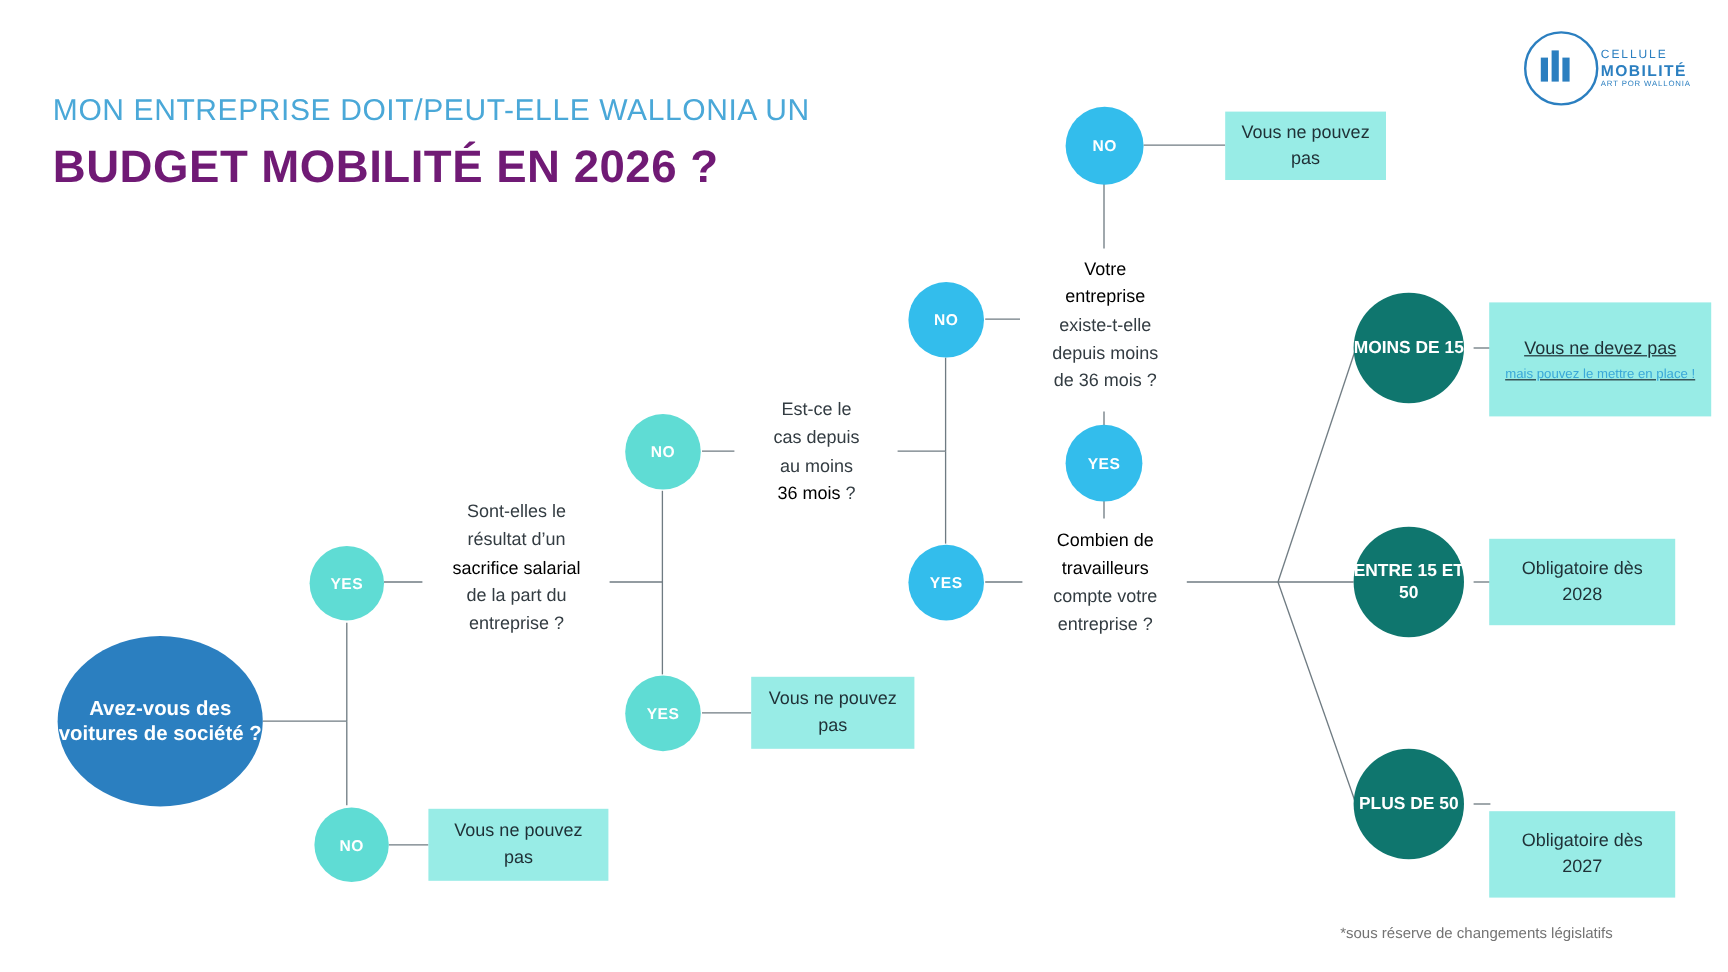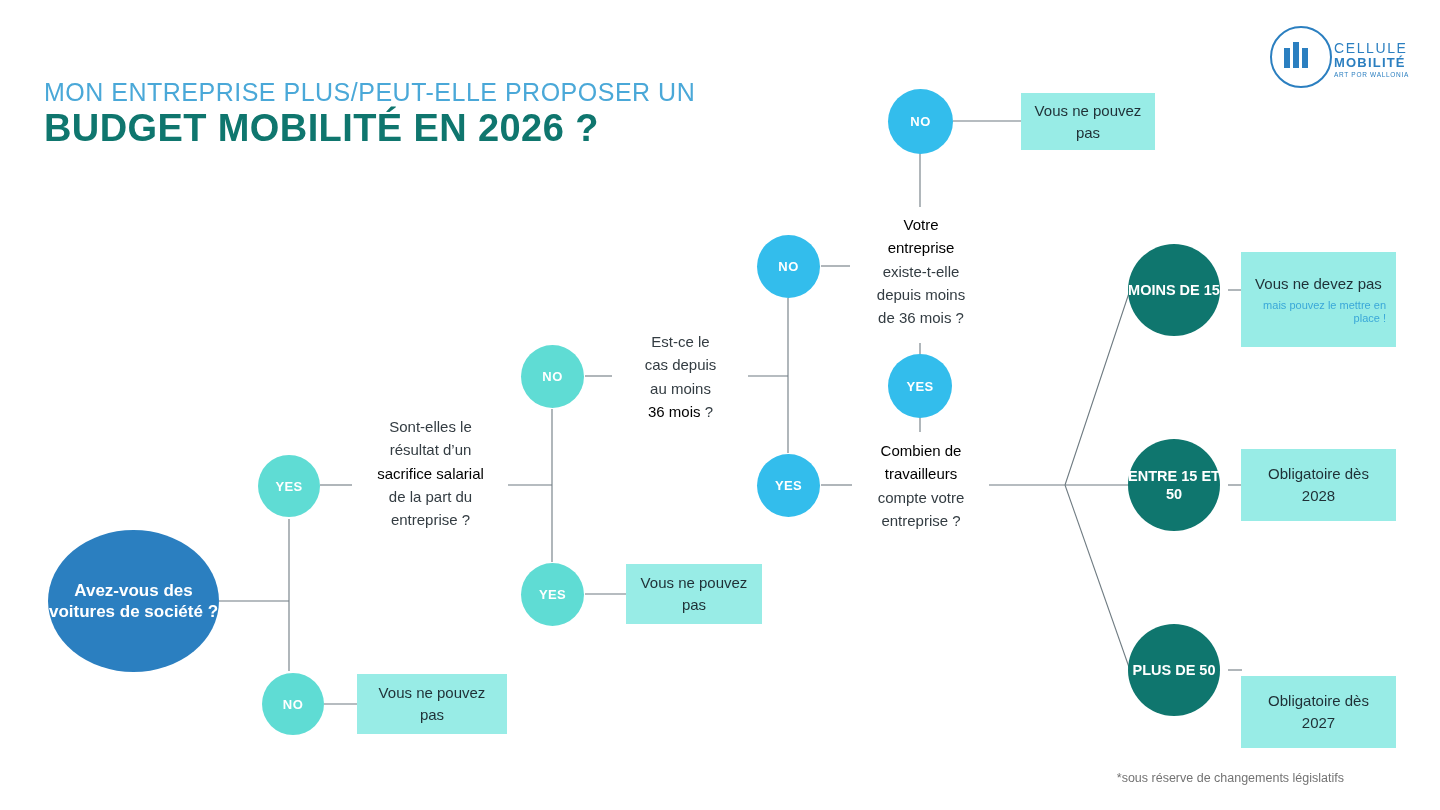--- a/index.html
+++ b/index.html
@@ -37,22 +37,23 @@
   .title-sub {
     font-size: 25px;
     letter-spacing: 0.5px;
     color: #4aa8d8;
     font-weight: 400;
     white-space: nowrap;
   }
   .title-main {
     font-size: 38px;
     font-weight: 700;
-    color: #0f766e;
+    color: #701a75;
     letter-spacing: 0.4px;
+    margin-top: 12px;
     white-space: nowrap;
   }
 
   
   .logo {
     position: absolute;
     right: 22px;
     top: 20px;
     width: 150px;
     height: 72px;
@@ -82,21 +83,21 @@
   .logo-bars i:nth-child(1) { height: 20px; }
   .logo-bars i:nth-child(2) { height: 26px; }
   .logo-bars i:nth-child(3) { height: 20px; }
   .logo-text {
     position: absolute;
     left: 66px;
     top: 21px;
     line-height: 1.08;
   }
   .logo-text .l1 {
-    font-size: 14px;
+    font-size: 10px;
     color: #2b7fc0;
     letter-spacing: 1.6px;
   }
   .logo-text .l2 {
     font-size: 13px;
     color: #2b7fc0;
     font-weight: 700;
     letter-spacing: 1.2px;
   }
   .logo-text .l3 {
@@ -224,21 +225,21 @@
       <path d="M1065 485 L1128 485"></path>
       <path d="M1065 485 L1130 670"></path>
 
       <path d="M1228 290 L1242 290"></path>
       <path d="M1228 485 L1242 485"></path>
       <path d="M1228 670 L1242 670"></path>
     </g>
   </svg>
 
   <div class="title-block">
-    <div class="title-sub">MON ENTREPRISE PLUS/PEUT-ELLE PROPOSER UN</div>
+    <div class="title-sub">MON ENTREPRISE DOIT/PEUT-ELLE WALLONIA UN</div>
     <div class="title-main">BUDGET MOBILITÉ EN 2026 ?</div>
   </div>
 
   <div class="logo">
     <div class="logo-ring"></div>
     <div class="logo-bars">
         <i></i>
         <i></i>
         <i></i>
       </div>
@@ -326,21 +327,21 @@
   <div class="qbox" style="left:852px; top:439px; width:138px;">
     <div class="accent">Combien de</div>
     <div class="accent">travailleurs</div>
     <div>compte votre</div>
     <div>entreprise ?</div>
   </div>
 
   <div class="node circle c-size" style="left:1128px; top:244px; width:92px; height:92px;">
     <span>MOINS DE 15</span>
   </div>
-  <div class="rbox" style="left:1241px; top:252px; width:155px; height:95px;">
+  <div class="rbox" style="left:1241px; top:252px; width:185px; height:95px;text-decoration:underline;">
     <span>Vous ne devez pas</span>
     <span class="small">mais pouvez le mettre en place !</span>
   </div>
 
   <div class="node circle c-size" style="left:1128px; top:439px; width:92px; height:92px;">
     <span>ENTRE 15 ET 50</span>
   </div>
   <div class="rbox" style="left:1241px; top:449px; width:155px; height:72px;">
     <span>Obligatoire dès 2028</span>
   </div>

